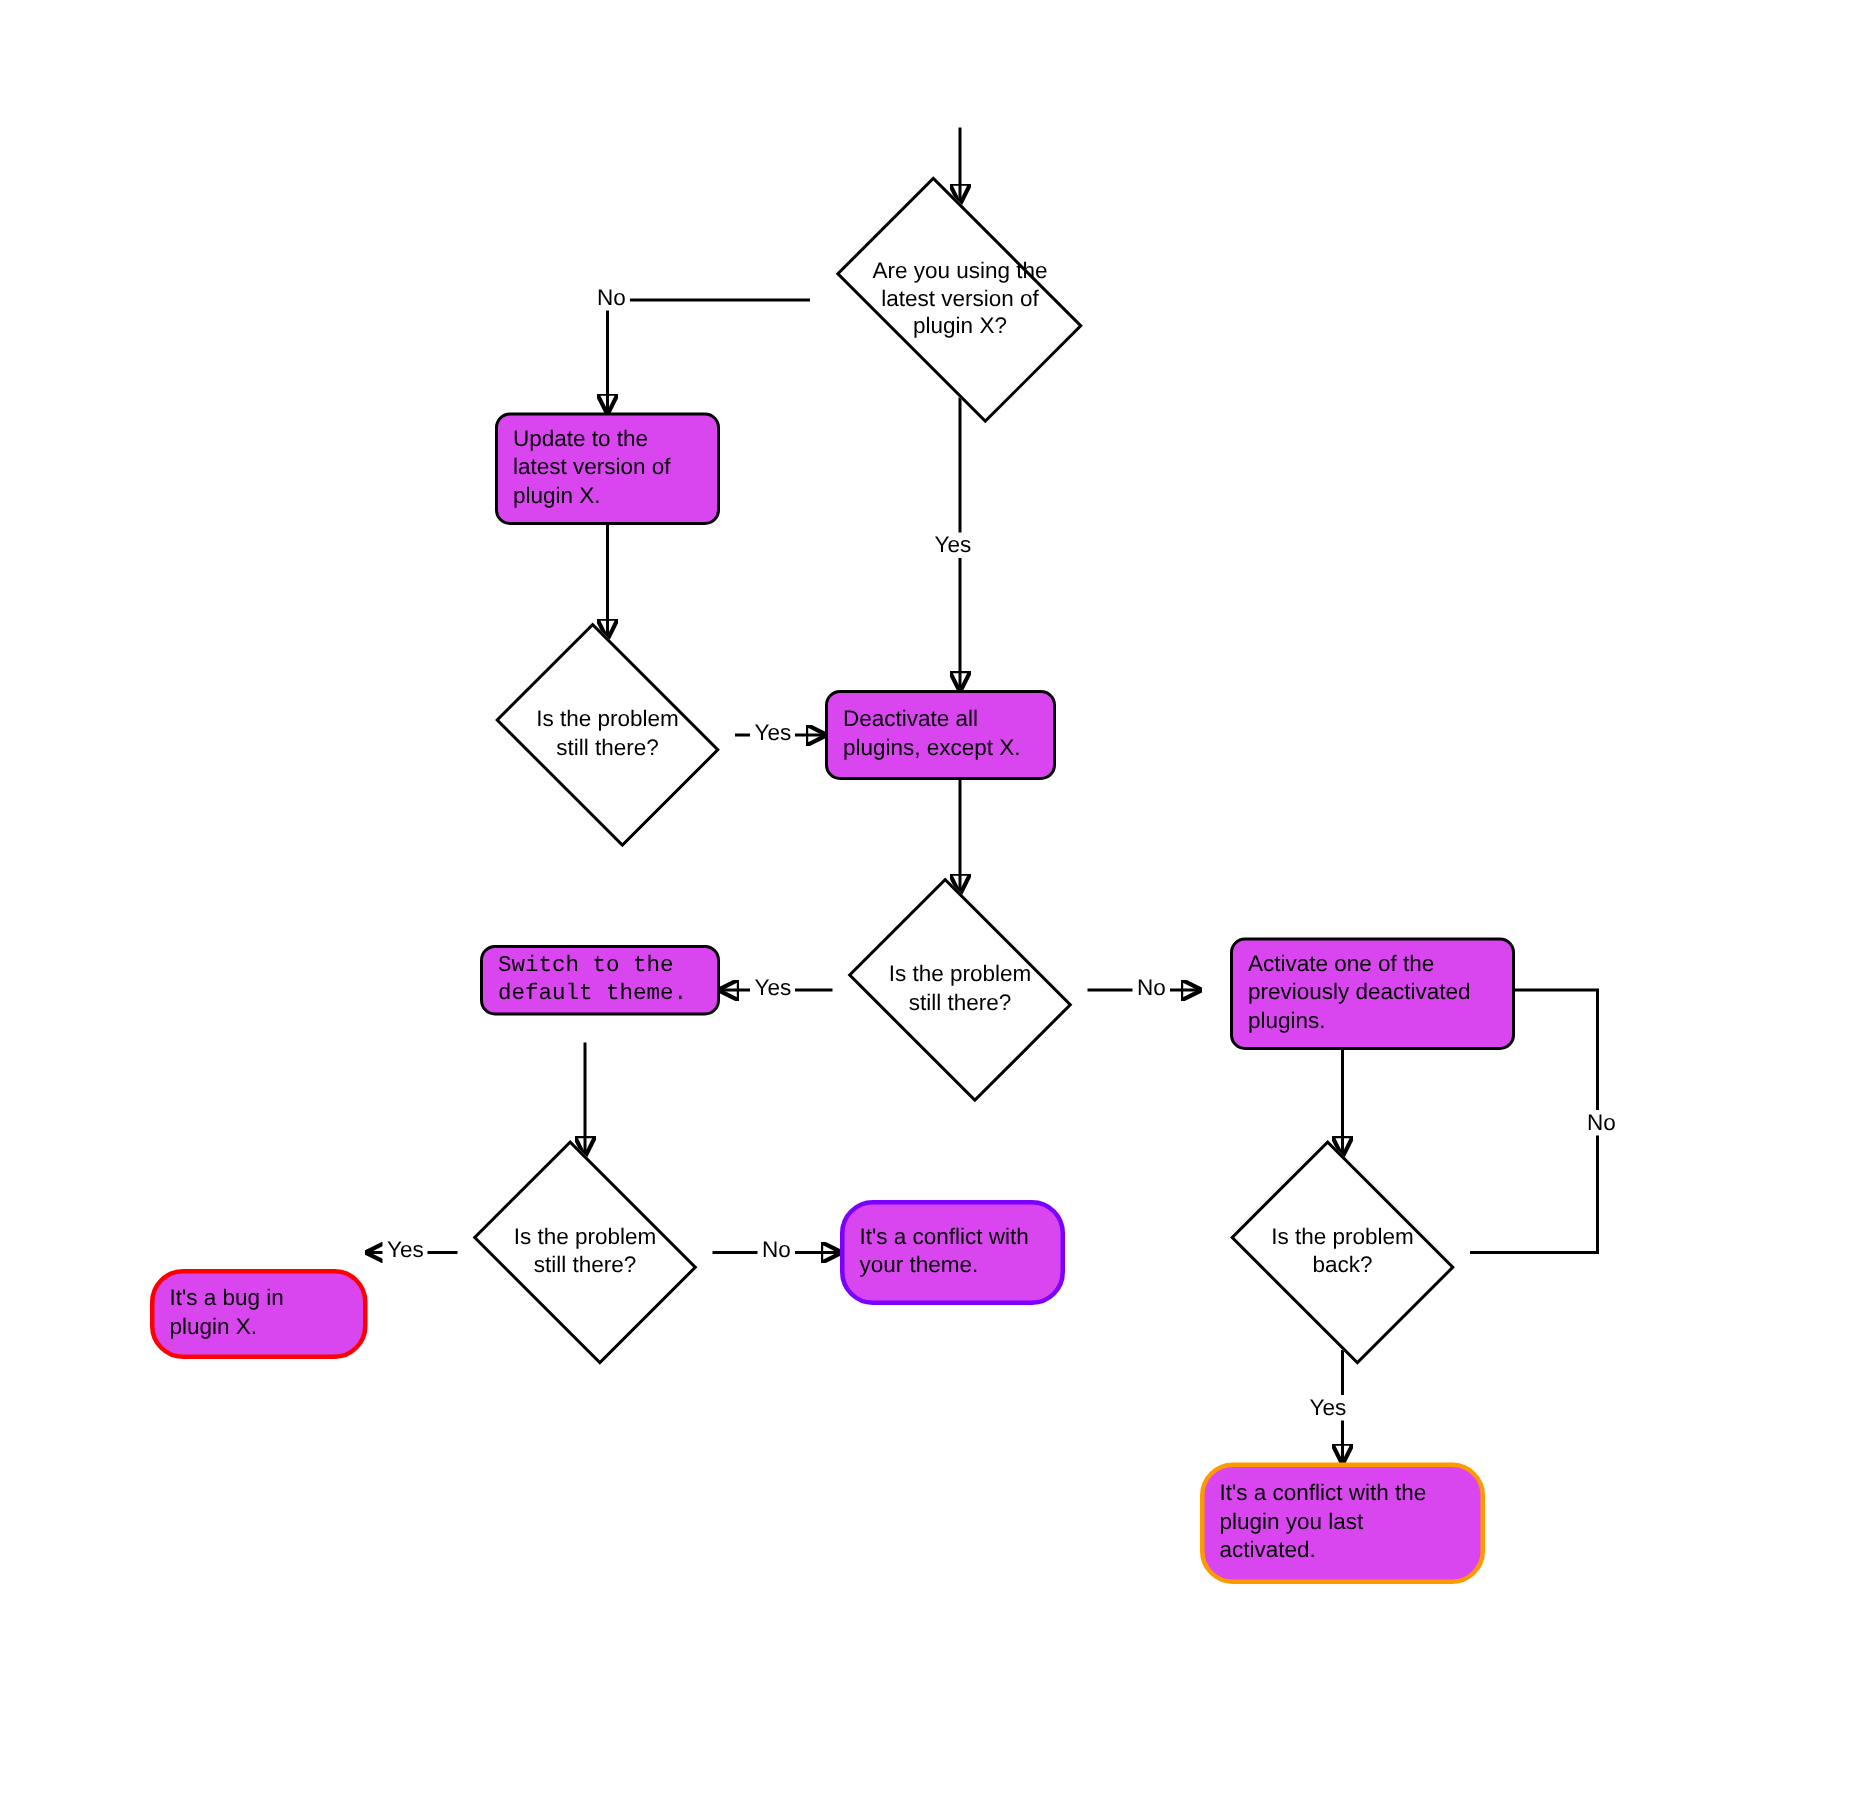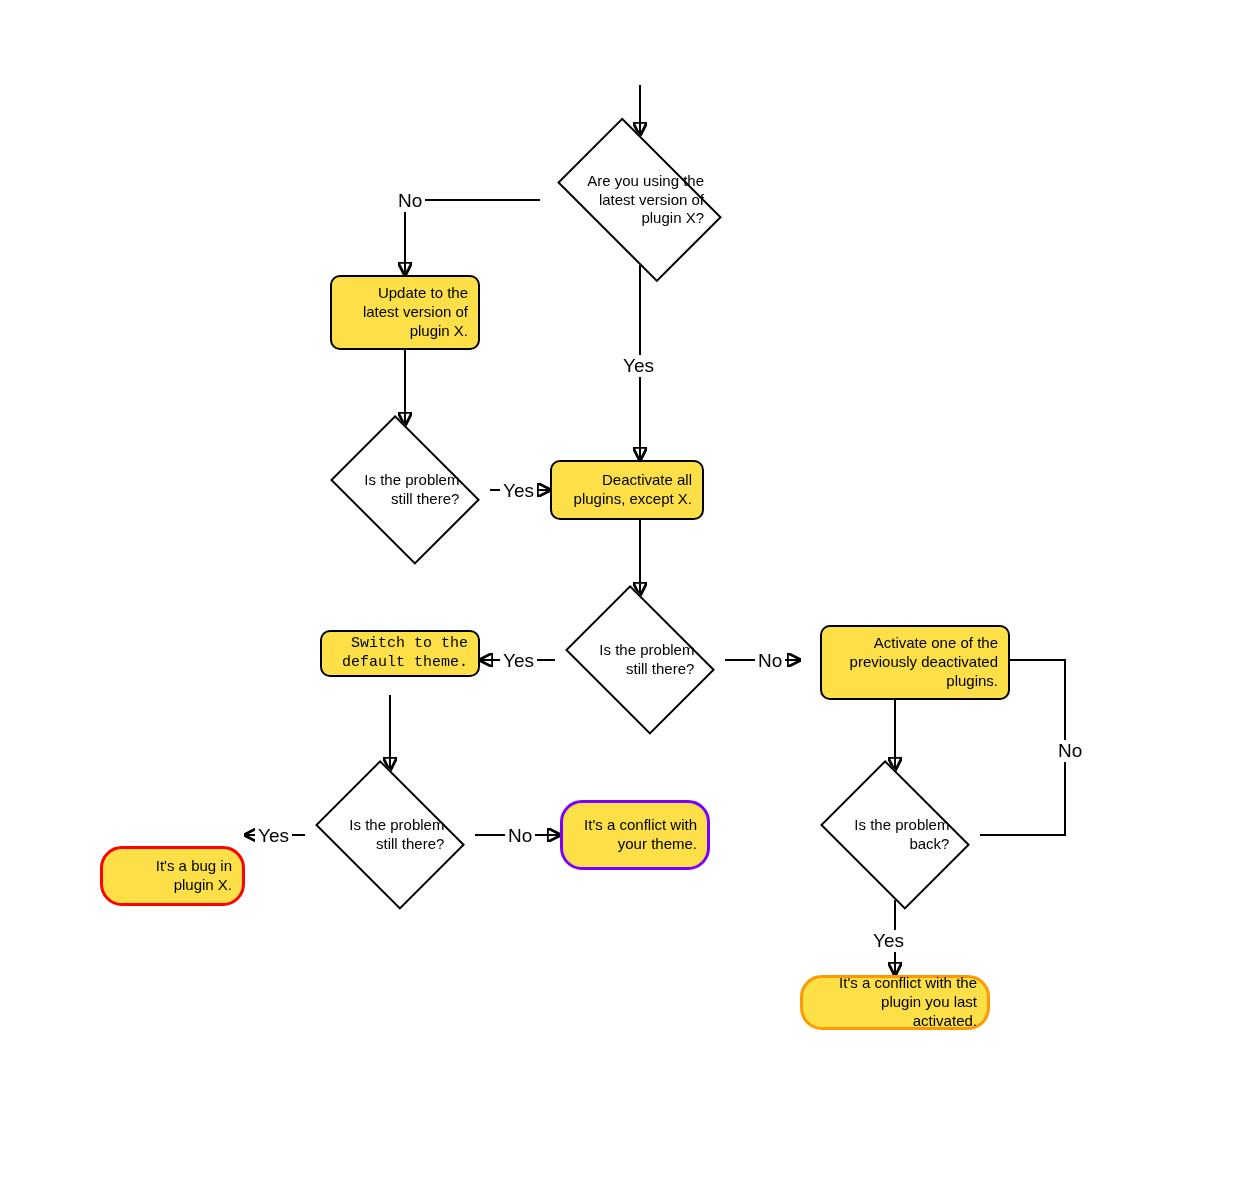--- a/index.html
+++ b/index.html
@@ -13,23 +13,23 @@
   .canvas {
     position: relative;
     width: 1238px;
     height: 1200px;
   }
   .node {
     position: absolute;
     display: flex;
     align-items: center;
     justify-content: center;
-    text-align: right;
+    text-align: left;
     box-sizing: border-box;
-    background: #fde047;
+    background: #d946ef;
     line-height: 1.25;
     padding: 6px 10px;
   }
   .process {
     border: 2px solid #000;
     border-radius: 10px;
   }
   .terminal {
     border: 3px solid;
     border-radius: 22px;
@@ -53,29 +53,29 @@
     background: #fff;
     transform: rotate(45deg);
     box-sizing: border-box;
   }
   .decision .diamond-label {
     position: absolute;
     inset: 0;
     display: flex;
     align-items: center;
     justify-content: center;
-    text-align: right;
+    text-align: center;
     padding: 0 18%;
     line-height: 1.25;
   }
   .edge-label {
     position: absolute;
     background: #fff;
     padding: 0 3px;
-    font-size: 19px;
+    font-size: 15px;
     white-space: nowrap;
   }
   svg.edges {
     position: absolute;
     left: 0; top: 0;
     width: 1238px;
     height: 1200px;
     pointer-events: none;
   }
   svg.edges path, svg.edges line {
@@ -167,21 +167,21 @@
   </div>
 
   <div class="node terminal" style="left: 100px; top: 846px; width: 145px; height: 60px; border-color: rgb(255, 0, 0);">
     <span>It's a bug in plugin X.</span>
   </div>
 
   <div class="node terminal" style="left: 560px; top: 800px; width: 150px; height: 70px; border-color: rgb(122, 0, 255);">
     <span>It's a conflict with your theme.</span>
   </div>
 
-  <div class="node terminal" style="left: 800px; top: 975px; width: 190px; height: 55px; border-color: rgb(255, 153, 0);">
+  <div class="node terminal" style="left: 800px; top: 975px; width: 190px; height: 81px; border-color: rgb(255, 153, 0);">
     <span>It's a conflict with the plugin you last activated.</span>
   </div>
 
   <div class="edge-label" style="left:395px; top:190px;">No</div>
   <div class="edge-label" style="left:620px; top:355px;">Yes</div>
   <div class="edge-label" style="left:500px; top:480px;">Yes</div>
   <div class="edge-label" style="left:500px; top:650px;">Yes</div>
   <div class="edge-label" style="left:755px; top:650px;">No</div>
   <div class="edge-label" style="left:255px; top:825px;">Yes</div>
   <div class="edge-label" style="left:505px; top:825px;">No</div>

